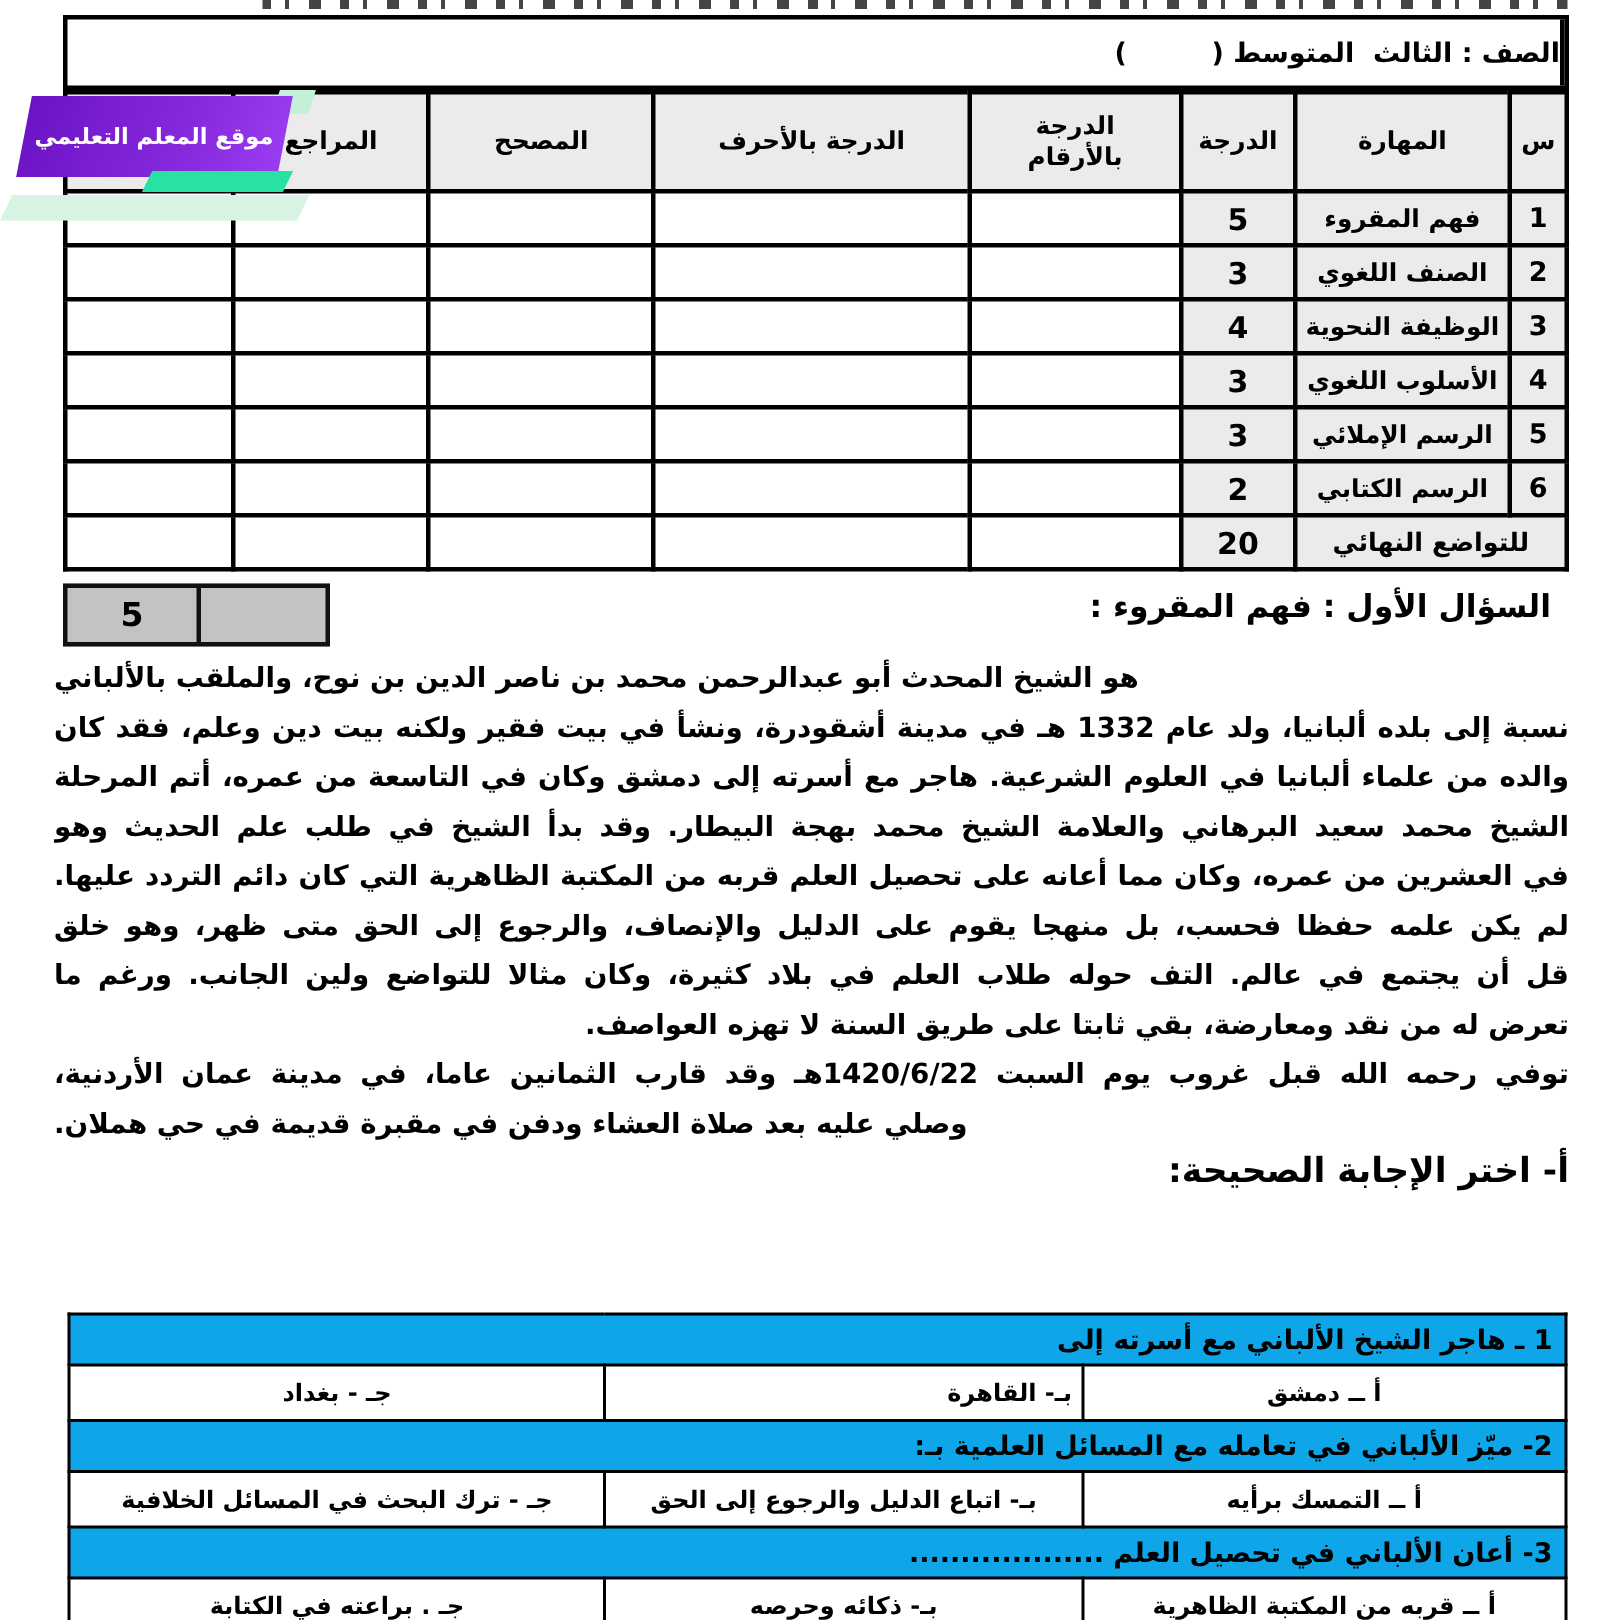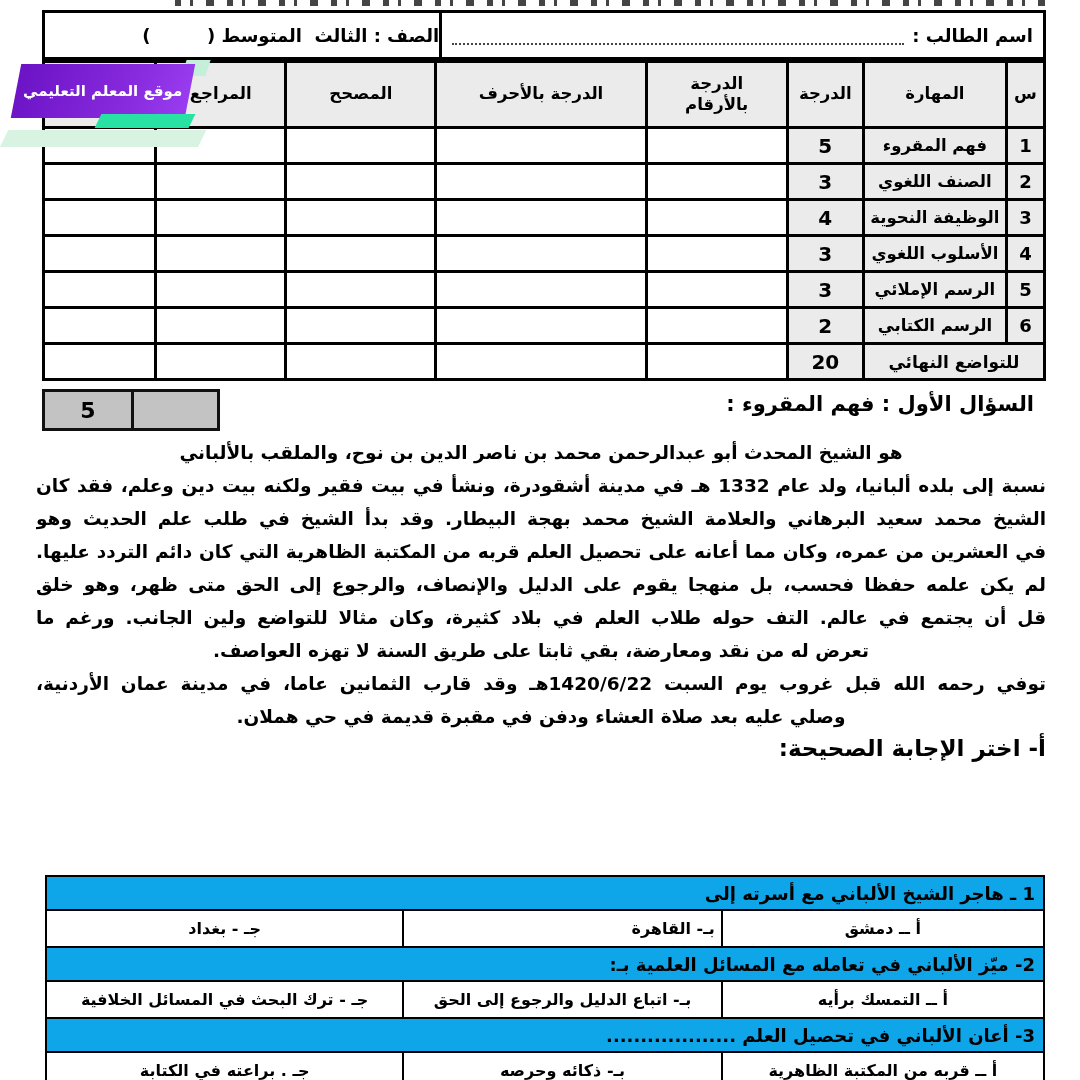--- a/index.html
+++ b/index.html
@@ -73,44 +73,40 @@
   .score-box {
     position:absolute; top:389px; left:42px; width:178px; height:42px;
     border:3px solid #111; background:#c3c3c3; display:flex; flex-direction:row;
   }
   .score-box .cell-empty { flex:0 0 86px; border-left:3px solid #111; }
   .score-box .cell-val { flex:1; display:flex; align-items:center; justify-content:center; font-size:22px; }
 
   
   .passage { position:absolute; top:436px; left:36px; width:1010px; direction:rtl; }
   .pline { height:33px; line-height:33px; font-size:18.5px; white-space:nowrap; }
-  .al-r { text-align:center; }
-  .al-c { text-align:center; }
+  .al-r { text-align:left; }
+  .al-c { }
   .al-j { text-align:justify; text-align-last:justify; white-space:normal; overflow:hidden; }
   .choose-label { height:30px; line-height:30px; font-size:23px; text-align:right; }
 
   
   .q-table { position:absolute; top:875px; left:45px; width:1000px; direction:rtl; }
   .q-table td { border:2.5px solid #000; vertical-align:middle; }
   .q-prompt { background:#0ea5e9; font-size:18px; height:34px; text-align:right; padding-right:8px; }
   .q-opt { height:37px; font-size:16px; text-align:center; background:#fff; }
   .opt-right { text-align:right; padding-right:6px; }
 </style>
 </head>
 <body>
 
 <div class="page">
 
   <div class="remnant"></div>
 
   <div class="info-table">
-    <div class="info-name">
-      <span class="lbl">اسم الطالب :</span>
-      <span class="dotline"></span>
-    </div>
     <div class="info-class">الصف : الثالث  المتوسط (         )</div>
   </div>
 
   <table class="grade-table">
     <colgroup>
       <col style="width:38px">
         <col style="width:143px">
         <col style="width:76px">
         <col style="width:141px">
       <col style="width:210px">
@@ -213,20 +209,21 @@
 
   <div class="section-title">السؤال الأول : فهم المقروء :</div>
   <div class="score-box">
     <div class="cell-empty"></div>
     <div class="cell-val">5</div>
   </div>
 
   <div class="passage">
     <div class="pline al-r">هو الشيخ المحدث أبو عبدالرحمن محمد بن ناصر الدين بن نوح، والملقب بالألباني</div>
     <div class="pline al-j">نسبة إلى بلده ألبانيا، ولد عام 1332 هـ في مدينة أشقودرة، ونشأ في بيت فقير ولكنه بيت دين وعلم، فقد كان</div>
+    <div class="pline al-j">والده من علماء ألبانيا في العلوم الشرعية. هاجر مع أسرته إلى دمشق وكان في التاسعة من عمره، أتم المرحلة</div>
     <div class="pline al-j">الشيخ محمد سعيد البرهاني والعلامة الشيخ محمد بهجة البيطار. وقد بدأ الشيخ في طلب علم الحديث وهو</div>
     <div class="pline al-j">في العشرين من عمره، وكان مما أعانه على تحصيل العلم قربه من المكتبة الظاهرية التي كان دائم التردد عليها.</div>
     <div class="pline al-j">لم يكن علمه حفظا فحسب، بل منهجا يقوم على الدليل والإنصاف، والرجوع إلى الحق متى ظهر، وهو خلق</div>
     <div class="pline al-j">قل أن يجتمع في عالم. التف حوله طلاب العلم في بلاد كثيرة، وكان مثالا للتواضع ولين الجانب. ورغم ما</div>
     <div class="pline al-c">تعرض له من نقد ومعارضة، بقي ثابتا على طريق السنة لا تهزه العواصف.</div>
     <div class="pline al-j">توفي رحمه الله قبل غروب يوم السبت 1420/6/22هـ وقد قارب الثمانين عاما، في مدينة عمان الأردنية،</div>
     <div class="pline al-r">وصلي عليه بعد صلاة العشاء ودفن في مقبرة قديمة في حي هملان.</div>
     <div class="choose-label">أ- اختر الإجابة الصحيحة:</div>
   </div>
 

